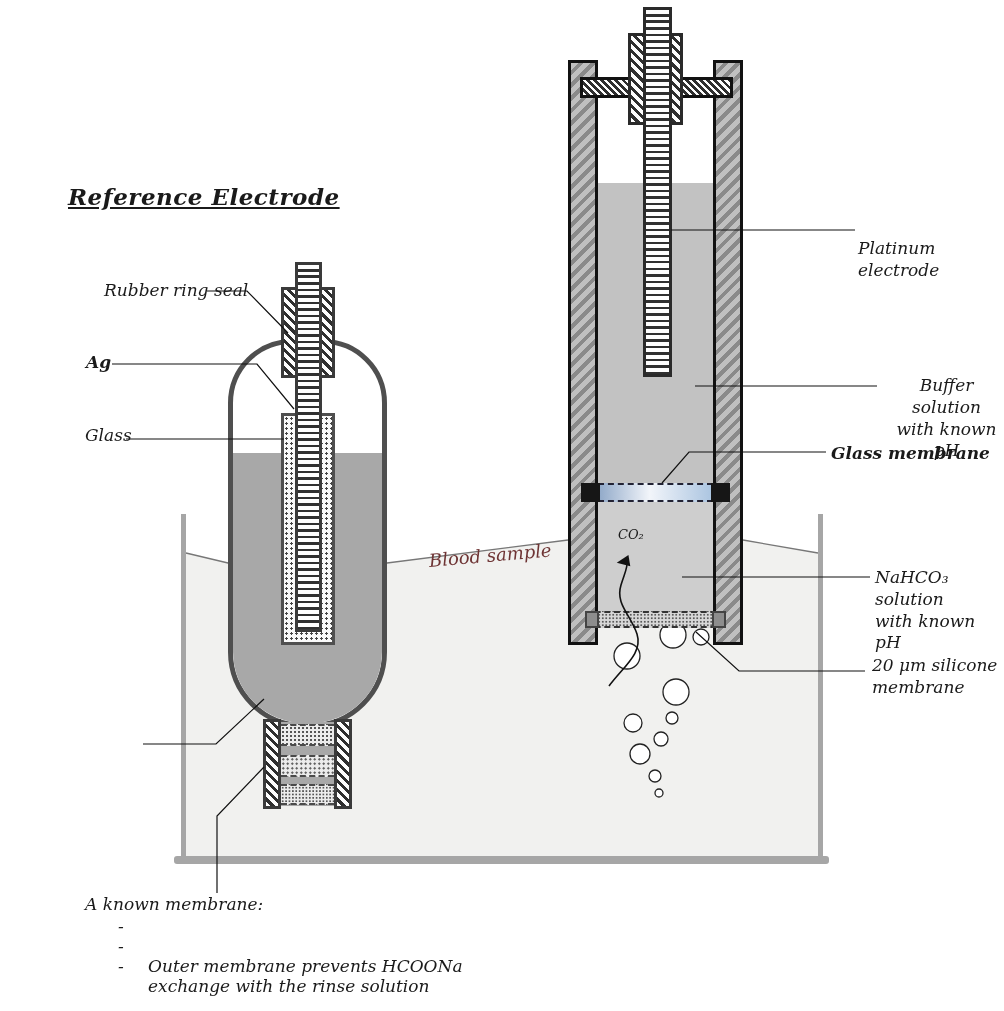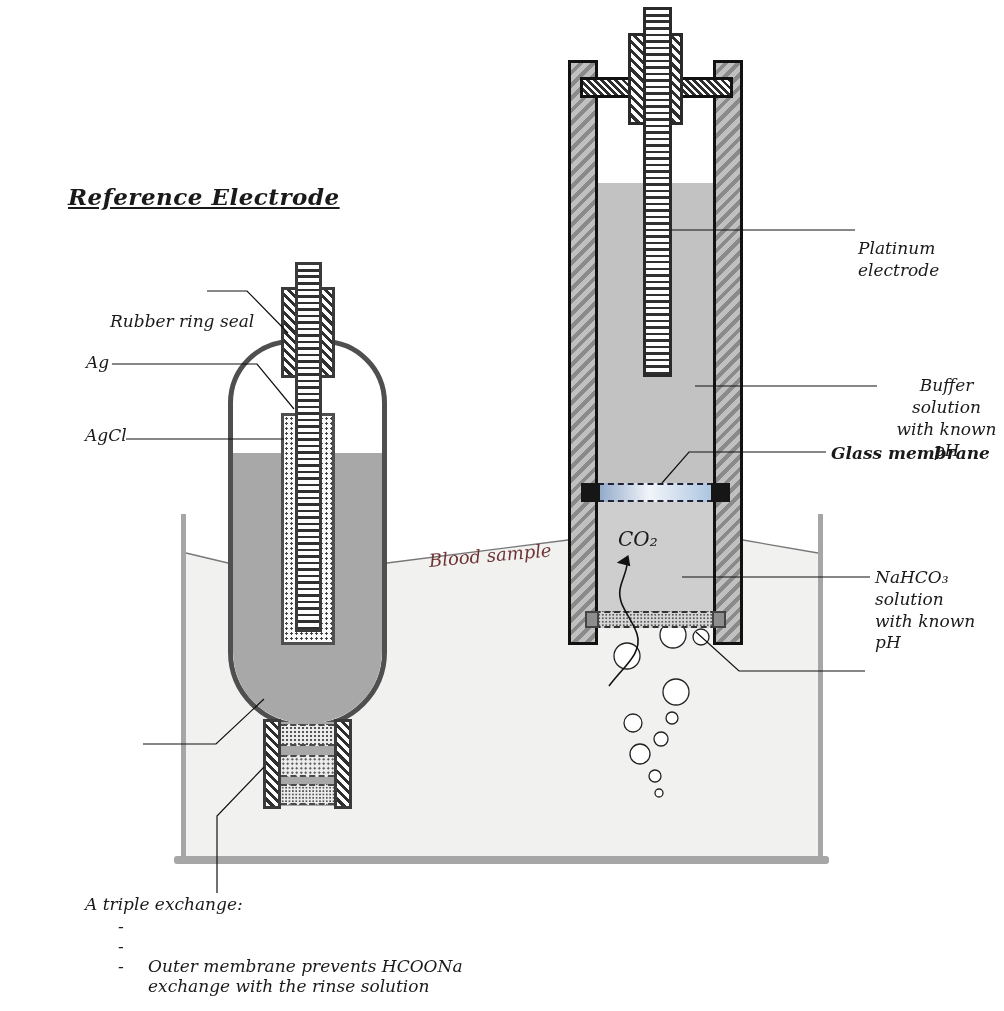--- a/index.html
+++ b/index.html
@@ -84,31 +84,31 @@
   #pco2-capbar{left:580px;top:77px;width:153px;height:21px;z-index:5;}
   #pco2-collar{left:628px;top:33px;width:55px;height:92px;z-index:6;border-color:#2a2a2a;}
   #pco2-rod{left:643px;top:7px;width:29px;height:370px;z-index:7;border-color:#2a2a2a;}
 
   
   .lbl{position:absolute;z-index:11;font-style:italic;font-size:17px;line-height:1.28;white-space:pre-line;}
   #title{
     left:68px;top:183px;font-size:23px;font-weight:bold;font-style:italic;
     text-decoration:underline;letter-spacing:0.5px;z-index:11;position:absolute;
   }
-  #lbl-rubber{left:110px;top:280px;margin-top:31px;}
-  #lbl-ag{left:86px;top:352px;}
+  #lbl-rubber{left:104px;top:280px;}
+  #lbl-ag{left:86px;top:352px;font-weight:bold;}
   #lbl-agcl{left:85px;top:425px;}
   #lbl-sodium{left:4px;top:716px;}
   #lbl-platinum{left:858px;top:218px;margin-top:20px;}
   #lbl-buffer{left:889px;top:375px;text-align:center;}
   #lbl-glass{left:831px;top:443px;font-weight:bold;}
   #lbl-nahco3{left:875px;top:567px;}
   #lbl-silicone{left:872px;top:655px;}
   #lbl-blood{left:428px;top:549px;color:#6e3434;font-size:18px;transform:rotate(-5deg);transform-origin:left top;}
-  #lbl-co2{left:618px;top:527px;font-size:20px;text-align:center;}
+  #lbl-co2{left:618px;top:527px;font-size:13px;text-align:center;}
 
   #note{position:absolute;left:85px;top:894px;z-index:11;font-style:italic;font-size:17px;width:470px;}
   #note .heading{margin:0 0 2px 0;}
   .tm-item{display:flex;margin-left:33px;line-height:20px;}
   .tm-item .dash{width:30px;flex:0 0 30px;text-align:left;}
   .tm-item .txt{width:380px;}
 </style>
 </head>
 <body>
 
@@ -182,32 +182,34 @@
       <path d="M662,483 L689,452 L826,452"></path>
       <path d="M682,577 H870"></path>
       <path d="M696,632 L739,671 L865,671"></path>
     </g>
     <path d="M609,686 C624,666 643,653 637,634 C631,615 615,604 621,585 C625,572 628,567 627,561" fill="none" stroke="#111" stroke-width="1.6" marker-end="url(#arrowhead)"></path>
   </svg>
 
   <div id="title">Reference Electrode</div>
   <div class="lbl" id="lbl-rubber">Rubber ring seal</div>
   <div class="lbl" id="lbl-ag">Ag</div>
-  <div class="lbl" id="lbl-agcl">AgCl</div>
+  <div class="lbl" id="lbl-agcl">Glass</div>
   <div class="lbl" id="lbl-platinum">Platinum electrode</div>
   <div class="lbl" id="lbl-buffer">Buffer solution
 with known pH</div>
   <div class="lbl" id="lbl-glass">Glass membrane</div>
   <div class="lbl" id="lbl-nahco3">NaHCO₃  solution
 with known pH</div>
+  <div class="lbl" id="lbl-silicone">20 μm silicone
+membrane</div>
   <div class="lbl" id="lbl-blood">Blood sample</div>
   <div class="lbl" id="lbl-co2">CO₂</div>
 
   <div id="note">
-    <p class="heading">A triple exchange:</p>
+    <p class="heading">A known membrane:</p>
     <div class="tm-item">
       <span class="dash">-</span>
     </div>
     <div class="tm-item">
       <span class="dash">-</span>
     </div>
     <div class="tm-item">
       <span class="dash">-</span>
       <span class="txt">Outer membrane prevents HCOONa  exchange with the rinse solution</span>
     </div>

